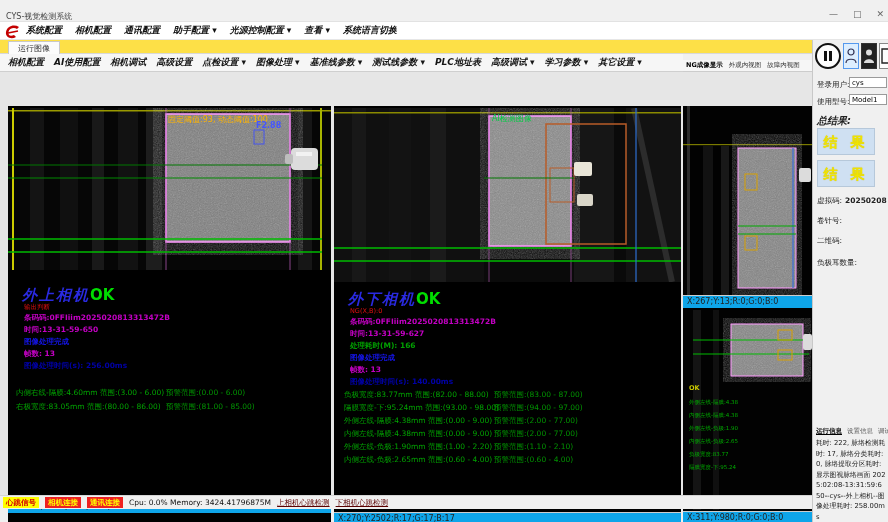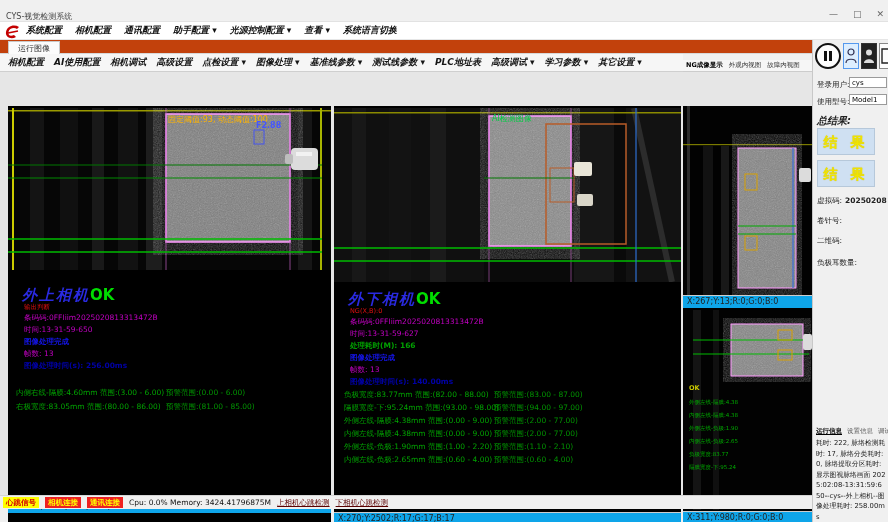--- a/index.html
+++ b/index.html
@@ -11,21 +11,21 @@
   #titlebar { left:0; top:0; width:888px; height:22px; background:#f0f0f0; border-bottom:1px solid #e2e2e2; }
   #title-text { left:6px; top:11px; font-size:8px; color:#444; }
   #win-controls { right:4px; top:9px; display:flex; gap:15px; color:#666; font-size:9px; }
   #win-controls span { cursor:default; }
 
   #menubar { left:0; top:22px; width:888px; height:18px; background:#ffffff; border-bottom:1px solid #e6e6e6;
     display:flex; align-items:center; gap:13px; padding-left:26px; }
   .menu-item { font-size:9px; font-weight:bold; font-style:italic; color:#101010; white-space:nowrap; }
   #app-logo { left:4px; top:24px; width:18px; height:16px; }
 
-  #tabstrip { left:0; top:40px; width:812px; height:14px; background:#c2410c; border-bottom:1px solid #d8d8d8; }
+  #tabstrip { left:0; top:40px; width:812px; height:14px; background:#fde047; border-bottom:1px solid #d8d8d8; }
   .tab { position:absolute; left:8px; top:1px; padding:1px 9px 0 9px; background:#fbfbfb;
     border:1px solid #c9c9c9; border-bottom:none; font-size:8px; color:#333; height:13px; }
 
   #toolbar2 { left:0; top:54px; width:683px; height:18px; background:#f6f6f6; border-bottom:1px solid #cfcfcf;
     display:flex; align-items:center; gap:10px; padding-left:8px; overflow:hidden; }
   .tool-item { font-size:9px; font-weight:bold; font-style:italic; color:#151515; white-space:nowrap; }
 
   
   #main { left:0; top:72px; width:812px; height:423px; background:#e6e6e6; }
   .panel { position:absolute; background:#000;margin-top:32px; }
@@ -34,21 +34,21 @@
   #thumb-col { left:683px; top:2px; width:129px; height:419px; }
 
   .coordbar { position:absolute; left:0; width:100%; height:13px; background:#0ea5e9;
     font-size:8px; color:#222; padding:1px 4px; border-top:1px solid #ccc; }
 
   
   .cam-title { position:absolute; font-size:15px; font-weight:bold; font-style:italic; letter-spacing:2px; }
   .t-blue { color:#2a2ae0; }
   .t-ok { color:#00dd00; font-style:normal; letter-spacing:0; }
   .t-red { position:absolute; font-size:6.5px; color:#e01010; }
-  .t-mag { position:absolute; font-size:7.5px; font-weight:normal; color:#c400c4; }
+  .t-mag { position:absolute; font-size:7.5px; font-weight:bold; color:#c400c4; }
   .t-done { position:absolute; font-size:7.5px; font-weight:bold; color:#1414e6; }
   .t-time { position:absolute; font-size:7.5px; font-weight:bold; color:#0000a8; }
   .t-green { position:absolute; font-size:7.5px; font-weight:bold; color:#00a000; }
   .mrow { position:absolute; width:100%; height:12px; }
   .mtext { position:absolute; left:8px; font-size:7.5px; color:#00a300; white-space:nowrap; }
   .mwarn { position:absolute; left:158px; font-size:7.5px; color:#009200; white-space:nowrap; }
 
   
   #thumb-tabs { left:683px; top:60px; width:129px; height:12px; background:#f6f6f6; display:flex; gap:6px;
     align-items:center; padding-left:3px; border-bottom:1px solid #ccc; }

